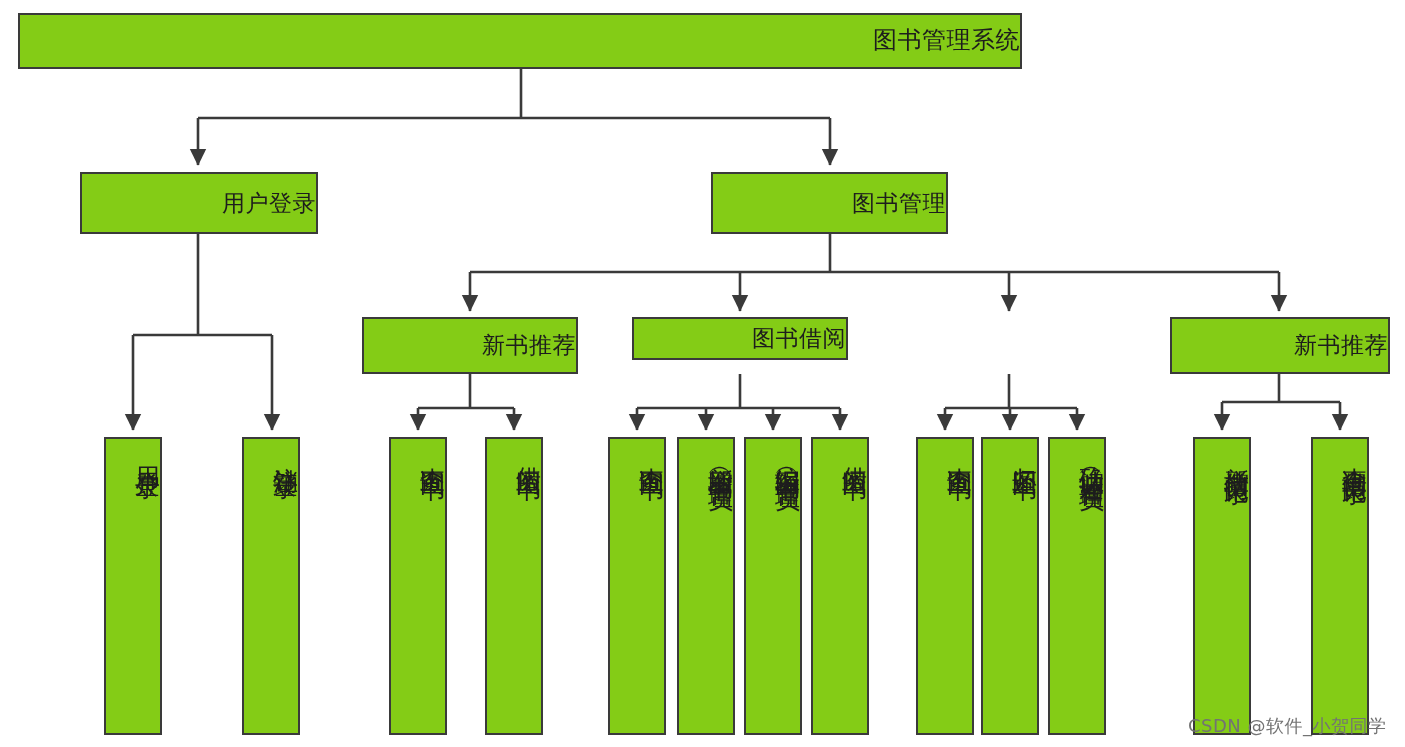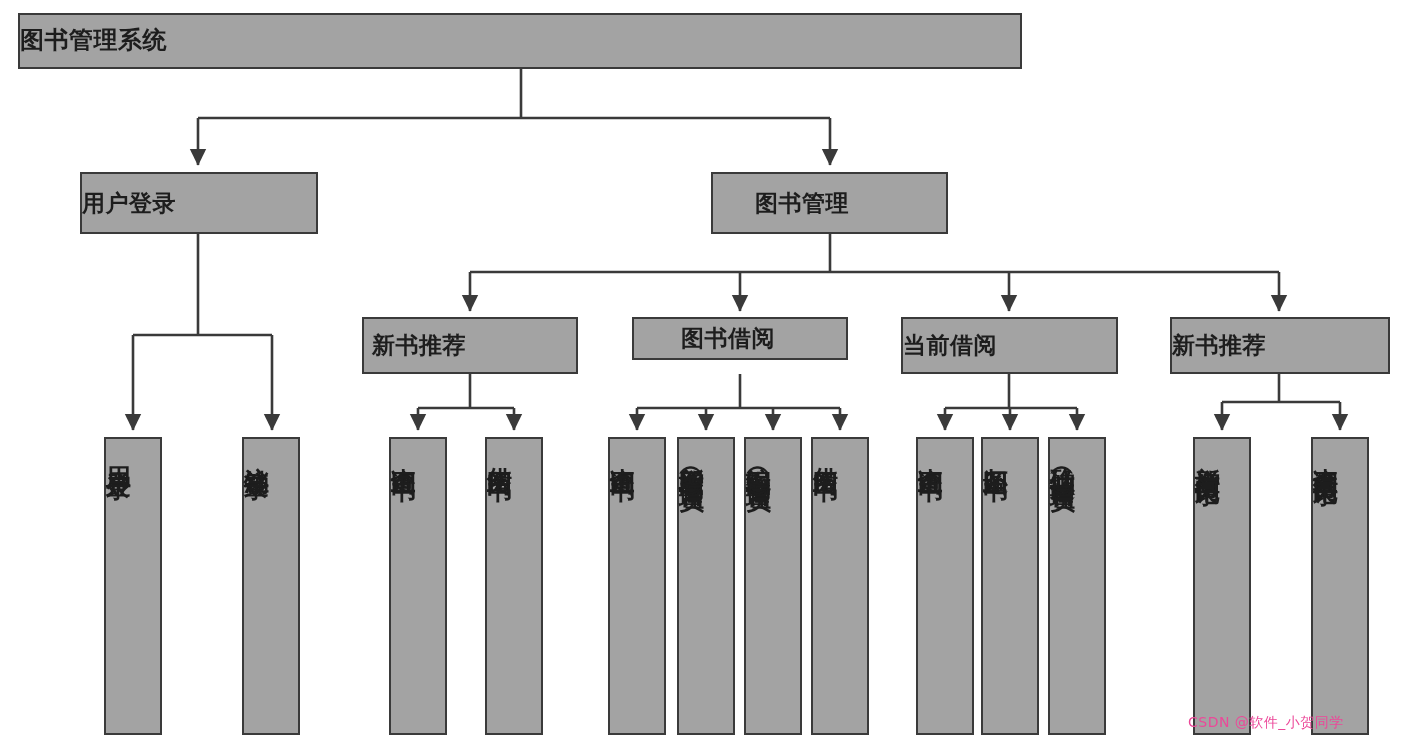--- a/index.html
+++ b/index.html
@@ -19,26 +19,25 @@
     position: absolute;
     left: 0;
     top: 0;
     width: 1405px;
     height: 747px;
   }
   .node {
     position: absolute;
     box-sizing: border-box;
     border: 2.5px solid #3a3a3a;
-    background: #a3a3a3;
+    background: #84cc16;
     display: flex;
     align-items: center;
-    justify-content: flex-start;
+    justify-content: flex-end;
     color: #1d1d1d;
-    font-weight: bold;
   }
   .node-label {
     text-align: center;
     line-height: 1.16;
     letter-spacing: 0.5px;
   }
   
   .h-node .node-label {
     font-size: 23px;
     white-space: nowrap;
@@ -54,22 +53,22 @@
     text-orientation: upright;
     font-size: 25px;
     line-height: 1.0;
     letter-spacing: 3px;
     white-space: nowrap;
   }
   #watermark {
     position: absolute;
     left: 1188px;
     top: 714px;
-    font-size: 14px;
-    color: #ec4899;
+    font-size: 18px;
+    color: #737373;
     white-space: nowrap;
     letter-spacing: 0.5px;
     font-family: "DejaVu Sans", "Liberation Sans", sans-serif;
   }
 </style>
 </head>
 <body>
 
 <div id="canvas">
 
@@ -133,23 +132,20 @@
   <div class="node h-node" style="left:711px; top:172px; width:237px; height:62px;padding-left:42px;">
     <span class="node-label">图书管理</span>
   </div>
 
   <div class="node h-node" style="left:362px; top:317px; width:216px; height:57px;padding-left:8px;">
     <span class="node-label">新书推荐</span>
   </div>
   <div class="node h-node" style="left:632px; top:317px; width:216px; height:43px;padding-left:47px;">
     <span class="node-label">图书借阅</span>
   </div>
-  <div class="node h-node" style="left:901px; top:317px; width:217px; height:57px;">
-    <span class="node-label">当前借阅</span>
-  </div>
   <div class="node h-node" style="left:1170px; top:317px; width:220px; height:57px;">
     <span class="node-label">新书推荐</span>
   </div>
 
   <div class="node v-node" style="left:104px; top:437px; width:58px; height:298px;">
     <span class="node-label">用户登录</span>
   </div>
   <div class="node v-node" style="left:242px; top:437px; width:58px; height:298px;">
     <span class="node-label">注销登录</span>
   </div>

